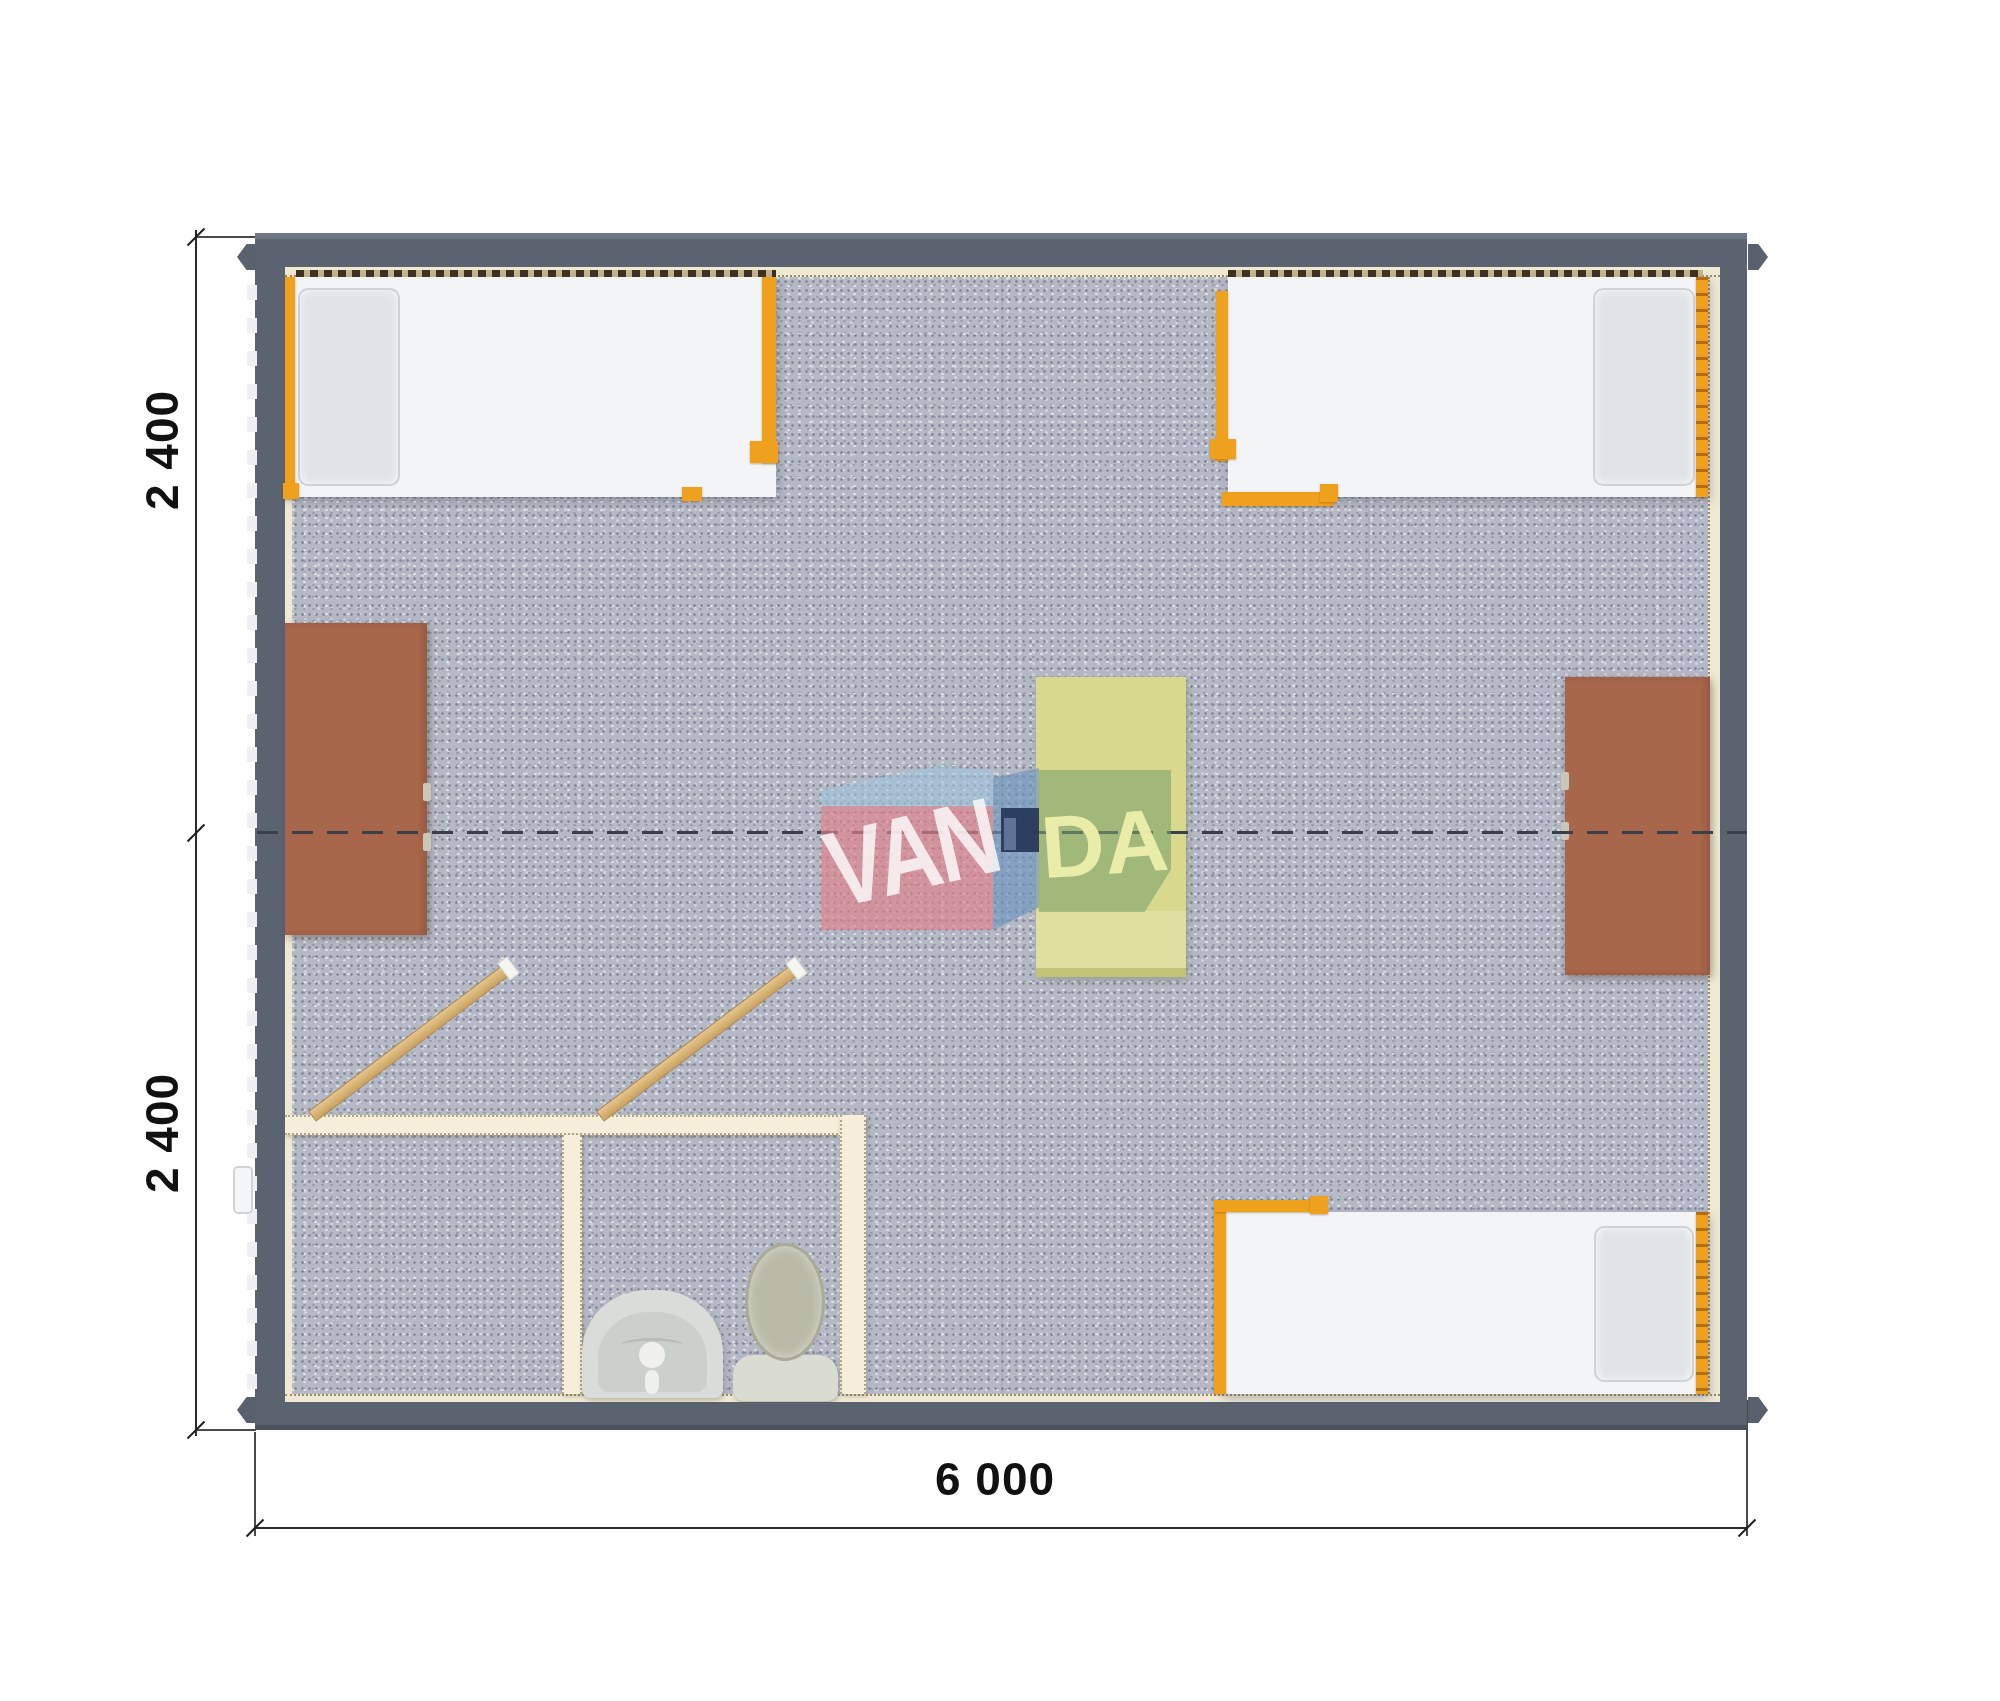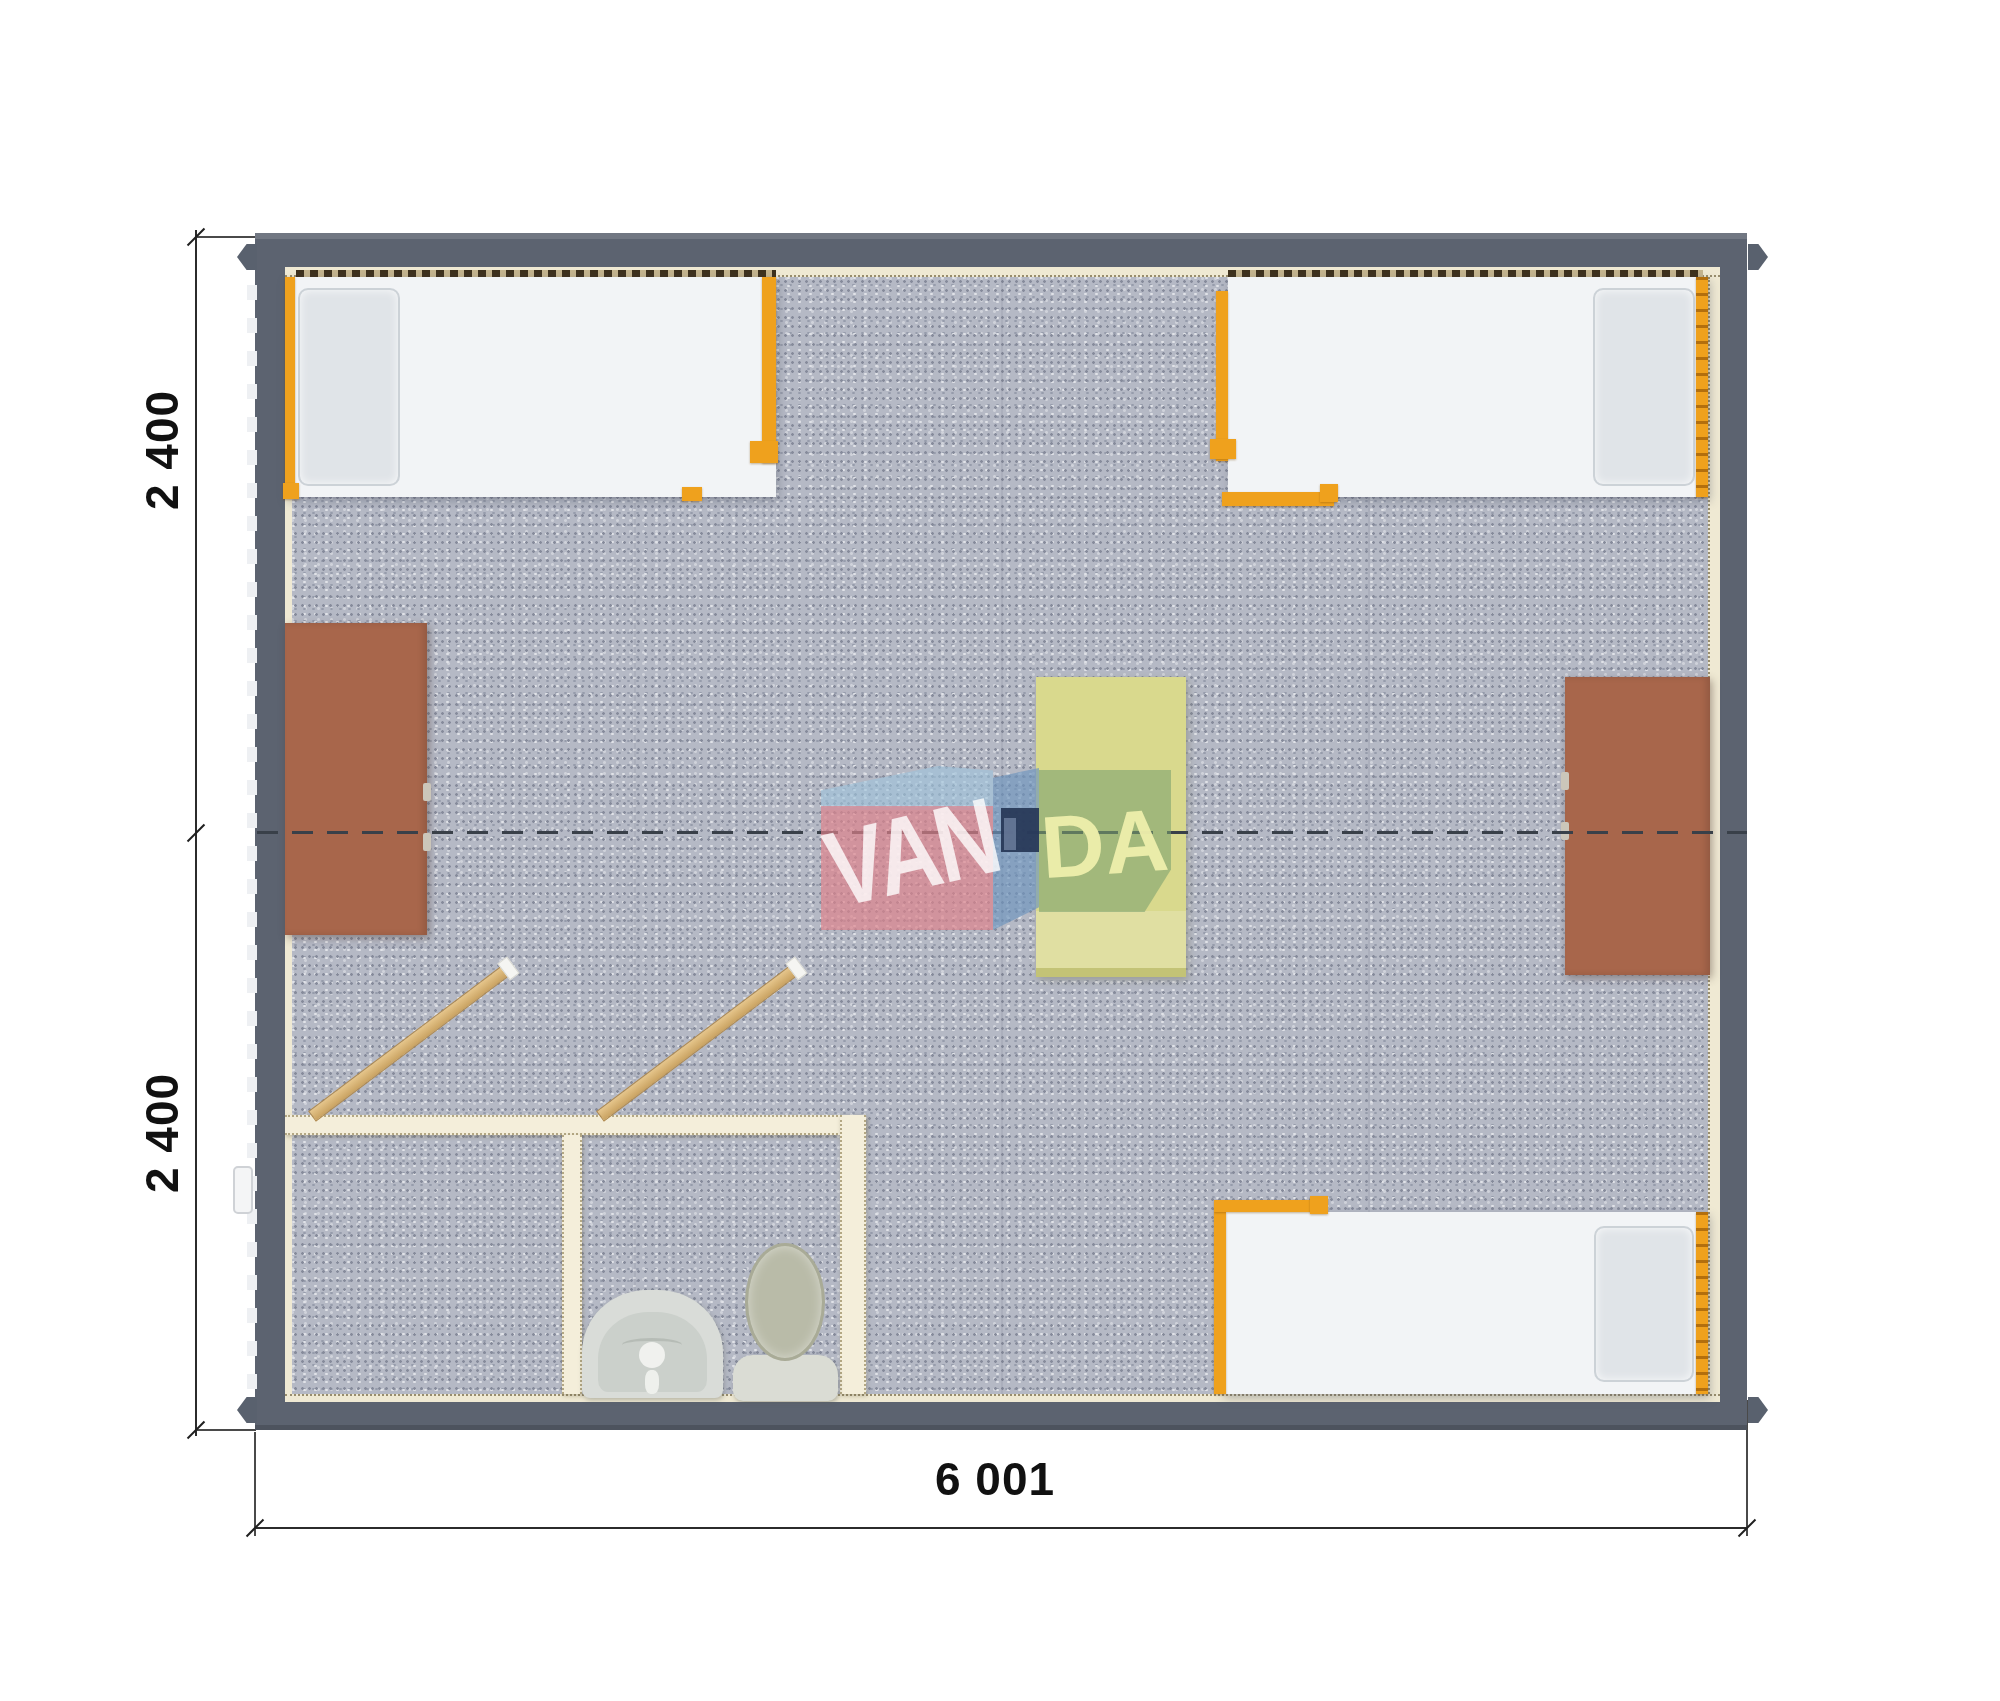--- a/index.html
+++ b/index.html
@@ -88,21 +88,21 @@
   <div class="tick" style="left:184px;top:1429px;"></div>
 
   <div class="dim-label vert" style="left:42px;top:424px;">2 400</div>
   <div class="dim-label vert" style="left:42px;top:1107px;">2 400</div>
 
   <div class="dimline" style="left:255px;top:1527px;width:1493px;height:2px;"></div>
   <div class="extline" style="left:254px;top:1432px;width:2px;height:104px;"></div>
   <div class="extline" style="left:1746px;top:1400px;width:2px;height:136px;"></div>
   <div class="tick" style="left:243px;top:1527px;"></div>
   <div class="tick" style="left:1735px;top:1527px;"></div>
-  <div class="dim-label" style="left:895px;top:1452px;width:200px;">6 001</div>
+  <div class="dim-label" style="left:895px;top:1452px;width:200px;">6 000</div>
 
   <div class="wall-outer" style="left:255px;top:233px;width:1492px;height:1197px;"></div>
 
   <div class="corner-arrow arrow-left" style="left:237px;top:244px;"></div>
   <div class="corner-arrow arrow-left" style="left:237px;top:1397px;"></div>
   <div class="corner-arrow arrow-right" style="left:1748px;top:244px;"></div>
   <div class="corner-arrow arrow-right" style="left:1748px;top:1397px;"></div>
 
   <div class="floor" style="left:285px;top:277px;width:1435px;height:1117px;">
     <div class="seam-v" style="left:349px;top:0;height:1117px;"></div>

